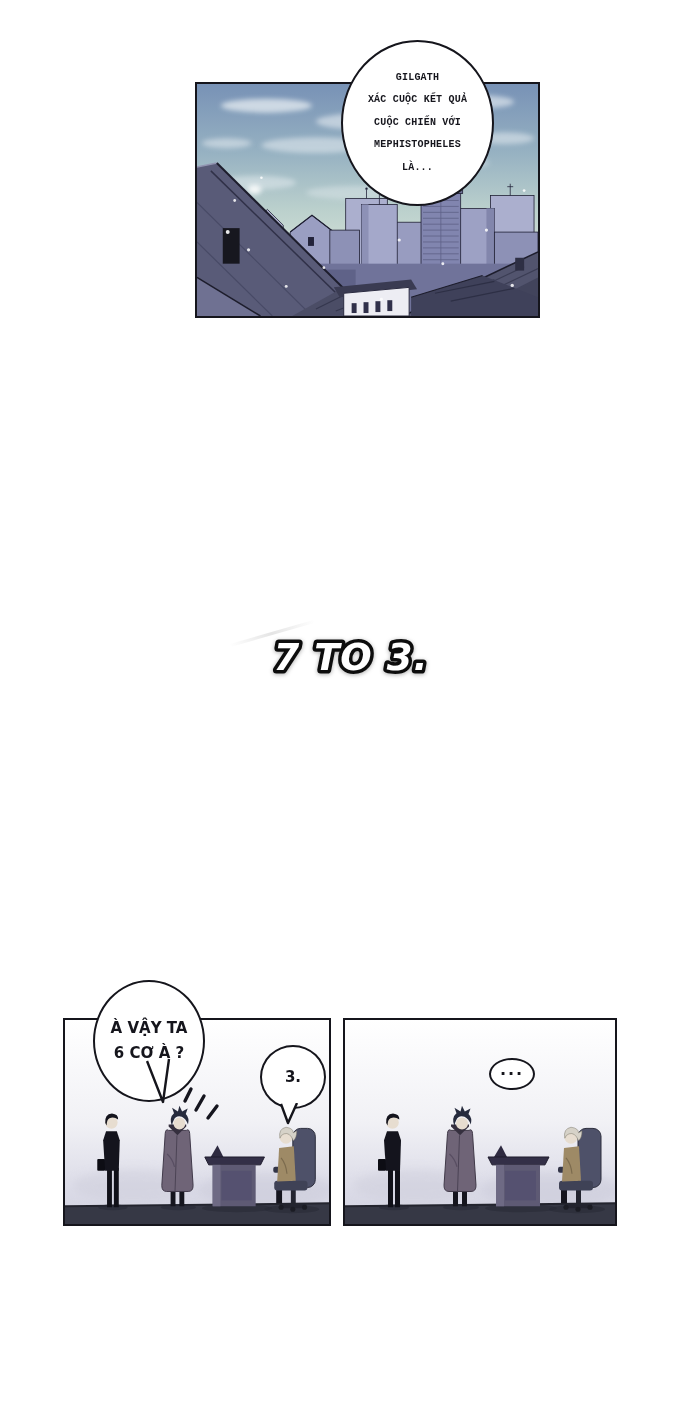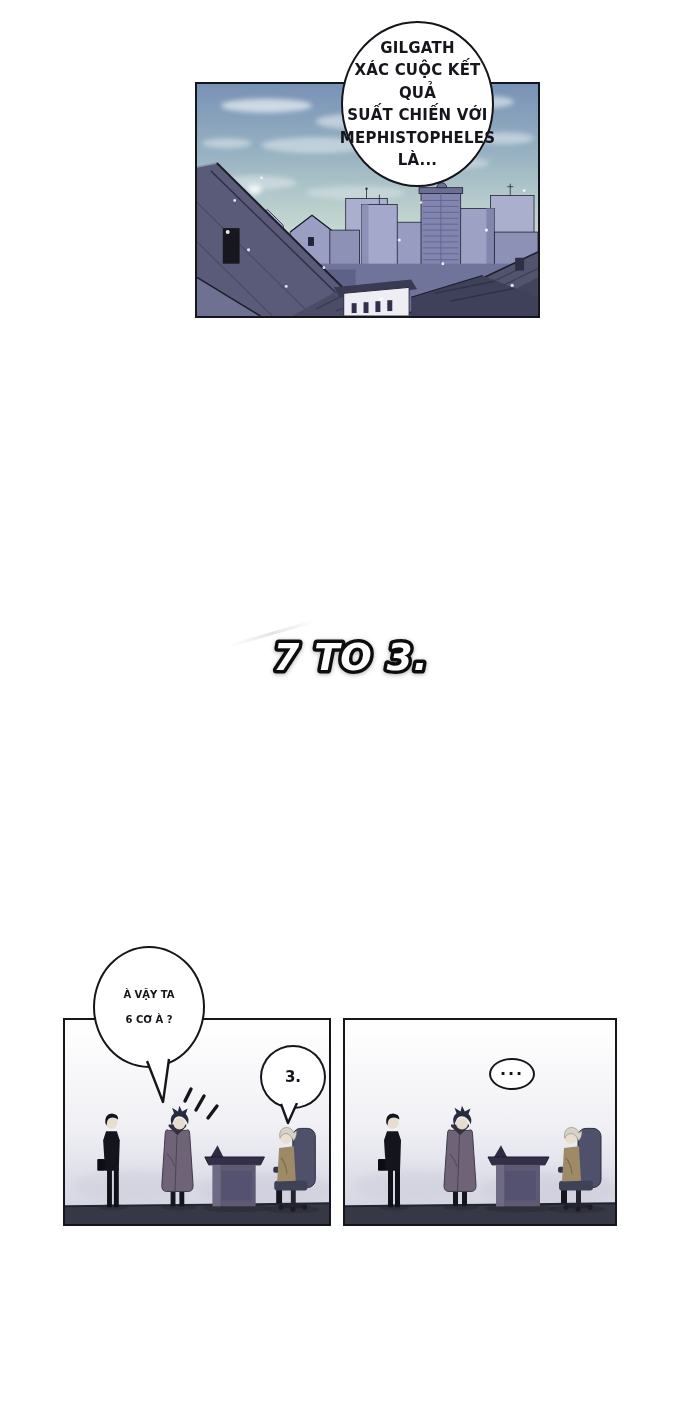--- a/index.html
+++ b/index.html
@@ -9,22 +9,22 @@
   .panel{position:absolute;box-sizing:border-box;border:2.5px solid #15151c;background:#fff;overflow:hidden;}
   .top-panel{left:195px;top:82px;width:345px;height:236px;}
   .bottom-panel{top:1018px;height:208px;border-width:2px;}
   .left-panel{left:63px;width:268px;}
   .right-panel{left:343px;width:274px;}
   .panel svg{display:block;width:100%;height:100%;}
 
   .bubble{position:absolute;background:#ffffff;border:2.5px solid #15151c;border-radius:50%;
           display:flex;flex-direction:column;align-items:center;justify-content:center;
           text-align:center;z-index:5;box-sizing:border-box;font-weight:bold;}
-  .top-bubble{left:341px;top:21px;width:153px;height:166px;font-size:15px;line-height:22.5px;letter-spacing:.2px;}
-  .ask-bubble{left:93px;top:946px;width:112px;height:122px;font-size:10px;line-height:25px;}
+  .top-bubble{left:341px;top:40px;width:153px;height:166px;font-size:10px;line-height:22.5px;letter-spacing:.2px;font-family:Liberation Mono, monospace;}
+  .ask-bubble{left:93px;top:980px;width:112px;height:122px;font-size:15px;line-height:25px;}
   .reply-bubble{left:260px;top:1045px;width:66px;height:64px;font-size:15px;}
   .dots-bubble{left:489px;top:1058px;width:46px;height:32px;font-size:16px;letter-spacing:2px;}
   .dots-bubble span{display:block;margin-top:-9px;}
 
   .tail{position:absolute;z-index:6;}
   .marks{position:absolute;left:180px;top:1086px;z-index:4;}
 
   .sfx-wrap{position:absolute;left:231px;top:616px;width:240px;height:72px;
             filter:drop-shadow(0 1px 2px rgba(70,70,70,.45));}
   .streak{position:absolute;left:228px;top:632px;width:88px;height:3px;border-radius:2px;
@@ -209,21 +209,21 @@
             <circle cx="226" cy="120" r="1.3"></circle>
             <circle cx="65" cy="95" r="1.3"></circle>
         </g>
       </g>
     </svg>
   </section>
 
   <div class="bubble top-bubble">
     <span>GILGATH</span>
     <span>XÁC CUỘC KẾT QUẢ</span>
-    <span>SUẤT CHIẾN VỚI</span>
+    <span>CUỘC CHIẾN VỚI</span>
     <span>MEPHISTOPHELES</span>
     <span>LÀ...</span>
   </div>
 
   <div class="streak"></div>
   <div class="sfx-wrap">
     <svg viewBox="0 0 240 72" width="240" height="72">
       <text x="120" y="54" text-anchor="middle" font-family="DejaVu Sans, sans-serif" font-size="37" font-weight="bold" font-style="italic" fill="#ffffff" stroke="#0d0d0d" stroke-width="7" stroke-linejoin="round" style="paint-order:stroke" letter-spacing="1">7 TO 3.</text>
     </svg>
   </div>

